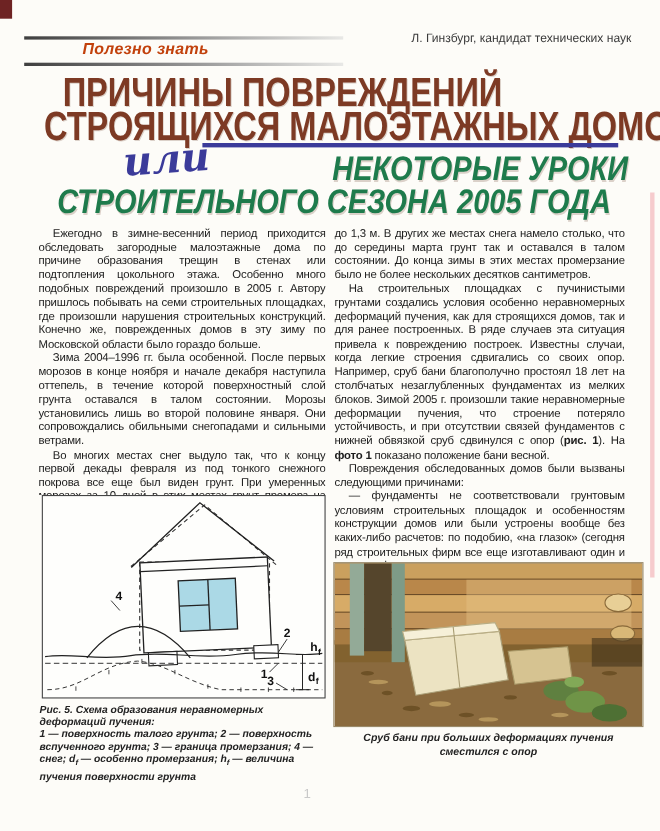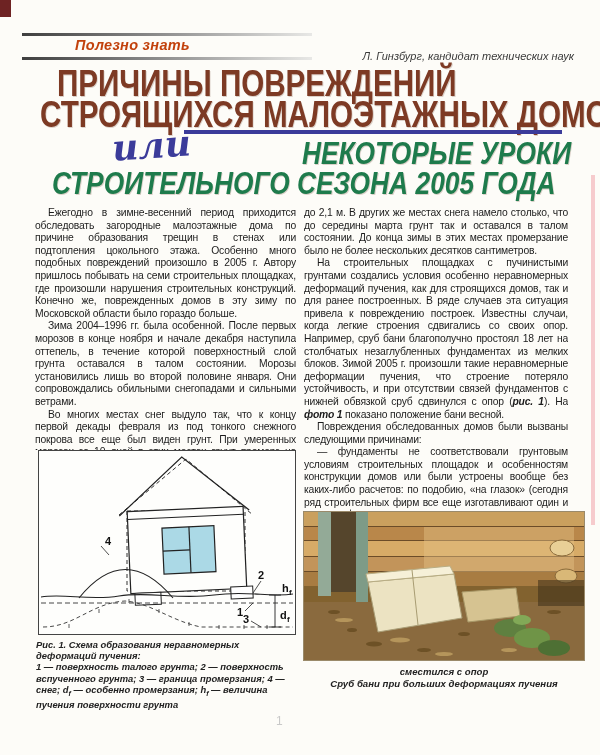--- a/index.html
+++ b/index.html
@@ -12,21 +12,21 @@
   .abs{position:absolute;}
   
   .corner-square{left:0;top:0;width:11px;height:17px;background:#6e2323;}
   .edge-strip{right:5px;top:175px;width:4px;height:350px;background:#f4c2c6;opacity:.85;}
   
   .rule-grad{height:3px;background:linear-gradient(90deg,#3f3f3f 0%,#9a9a9a 55%,#e8e8e6 100%);}
   .section-label{
     left:75px;top:37px;font-size:14.5px;font-weight:bold;font-style:italic;color:#c2410c;
     letter-spacing:.3px;
   }
-  .byline{right:26px;top:50px;font-size:11px;font-style:italic;color:#3a3a3a;text-align:center;}
+  .byline{right:26px;top:29px;font-size:11px;color:#3a3a3a;text-align:center;}
   
   .hl{font-weight:bold;white-space:nowrap;transform-origin:left top;
       text-shadow:1px 1px 0 rgba(120,80,60,.25);}
   .hl-red{color:var(--headline-red);}
   .hl-green{color:var(--headline-green);font-style:italic;}
   .hl1{left:57px;top:63px;font-size:37px;transform:scaleX(.80);}
   .hl2{left:40px;top:94px;font-size:37px;transform:scaleX(.80);}
   .blue-rule{left:184px;top:130px;width:378px;height:4px;background:var(--accent-blue);}
   .connector{
     left:112px;top:124px;font-size:36px;font-weight:bold;font-style:italic;
@@ -34,21 +34,21 @@
   }
   .hl3{left:302px;top:136px;font-size:31px;transform:scaleX(.85);}
   .hl4{left:52px;top:166px;font-size:31px;transform:scaleX(.85);}
   
   .col{font-size:10.35px;line-height:12.6px;text-align:justify;letter-spacing:-0.18px;
        overflow:hidden;}
   .col p{margin:0;}
   .col p.indent{text-indent:13px;}
   .col-left{left:35px;top:207px;width:261px;height:243px;}
   .col-right{left:304px;top:207px;width:264px;height:304px;}
-  .bi{font-weight:bold;font-style:italic;}
+  .bi{font-weight:bold;}
   
   .fig-box{left:38px;top:450px;width:256px;height:183px;background:#fefefc;border:1px solid #444;}
   .fig-caption{left:36px;top:639px;width:262px;font-size:9.4px;line-height:11.2px;
                font-weight:bold;font-style:italic;color:#222;text-align:left;}
   .fig-caption sub{font-size:7px;}
   
   .photo-box{left:304px;top:512px;width:280px;height:148px;outline:1px solid #9a8a6a;}
   .photo-caption{left:304px;top:666px;width:280px;text-align:center;font-size:9.6px;
                  line-height:11.5px;font-weight:bold;font-style:italic;color:#222;}
   
@@ -73,21 +73,21 @@
 <div class="abs hl hl-green hl3">НЕКОТОРЫЕ УРОКИ</div>
 <div class="abs hl hl-green hl4">СТРОИТЕЛЬНОГО СЕЗОНА 2005 ГОДА</div>
 
 <div class="abs col col-left">
   <p class="indent">Ежегодно в зимне-весенний период приходится обследовать загородные малоэтажные дома по причине образования трещин в стенах или подтопления цокольного этажа. Особенно много подобных повреждений произошло в 2005 г. Автору пришлось побывать на семи строительных площадках, где произошли нарушения строительных конструкций. Конечно же, поврежденных домов в эту зиму по Московской области было гораздо больше.</p>
   <p class="indent">Зима 2004–1996 гг. была особенной. После первых морозов в конце ноября и начале декабря наступила оттепель, в течение которой поверхностный слой грунта оставался в талом состоянии. Морозы установились лишь во второй половине января. Они сопровождались обильными снегопадами и сильными ветрами.</p>
   <p class="indent">Во многих местах снег выдуло так, что к концу первой декады февраля из под тонкого снежного покрова все еще был виден грунт. При умеренных морозах за 10 дней в этих местах грунт промерз на глубину 0,6...0,8 м, а к концу зимнего периода —</p>
 </div>
 
 <div class="abs col col-right">
-  <p>до 2,1 м. В других же местах снега намело столько, что до середины марта грунт так и оставался в талом состоянии. До конца зимы в этих местах промерзание было не более нескольких десятков сантиметров.</p>
+  <p>до 1,3 м. В других же местах снега намело столько, что до середины марта грунт так и оставался в талом состоянии. До конца зимы в этих местах промерзание было не более нескольких десятков сантиметров.</p>
   <p class="indent"><span>На строительных площадках с пучинистыми грунтами создались условия особенно неравномерных деформаций пучения, как для строящихся домов, так и для ранее построенных. В ряде случаев эта ситуация привела к повреждению построек. Известны случаи, когда легкие строения сдвигались со своих опор. Например, сруб бани благополучно простоял 18 лет на столбчатых незаглубленных фундаментах из мелких блоков. Зимой 2005 г. произошли такие неравномерные деформации пучения, что строение потеряло устойчивость, и при отсутствии связей фундаментов с нижней обвязкой сруб сдвинулся с опор (</span><span class="bi">рис. 1</span><span>). На </span><span class="bi">фото 1</span><span> показано положение бани весной.</span></p>
   <p class="indent">Повреждения обследованных домов были вызваны следующими причинами:</p>
   <p class="indent">— фундаменты не соответствовали грунтовым условиям строительных площадок и особенностям конструкции домов или были устроены вообще без каких-либо расчетов: по подобию, «на глазок» (сегодня ряд строительных фирм все еще изготавливают один и тот же фундамент под разные дома в различных грунтовых условиях);</p>
 
 </div>
 
 <div class="abs fig-box">
   <svg width="256" height="183" viewBox="0 0 256 183">
 
     <g stroke="#333" fill="none" stroke-width="1" stroke-dasharray="4 3">
@@ -142,21 +142,21 @@
       <text x="204" y="172">3</text>
       <text x="243" y="141">h</text>
       <text x="250" y="144" font-size="8">f</text>
       <text x="241" y="168">d</text>
       <text x="248" y="171" font-size="8">f</text>
     </g>
   </svg>
 </div>
 
 <div class="abs fig-caption">
-  <div>Рис. 1. Схема образования неравномерных деформаций пучения:</div>
+  <div>Рис. 5. Схема образования неравномерных деформаций пучения:</div>
   <div><span>1 — поверхность талого грунта; 2 — поверхность вспученного грунта; 3 — граница промерзания; 4 — снег; </span><span>d</span><sub>f</sub><span> — особенно промерзания; </span><span>h</span><sub>f</sub><span> — величина пучения поверхности грунта</span></div>
 </div>
 
 <div class="abs photo-box">
   <svg width="280" height="148" viewBox="0 0 280 148">
 
     <rect x="0" y="70" width="280" height="78" fill="#8a6a3e"></rect>
     <rect x="0" y="70" width="280" height="20" fill="#79591f" opacity=".5"></rect>
 
     <rect x="0" y="0" width="280" height="74" fill="#6b4c28"></rect>
@@ -199,17 +199,17 @@
     <g>
       <ellipse cx="206" cy="116" rx="16" ry="9" fill="#5f8040"></ellipse>
       <ellipse cx="228" cy="126" rx="18" ry="10" fill="#6f9447"></ellipse>
       <ellipse cx="250" cy="136" rx="16" ry="8" fill="#4e7034"></ellipse>
       <ellipse cx="218" cy="108" rx="9" ry="5" fill="#82a957"></ellipse>
     </g>
   </svg>
 </div>
 
 <div class="abs photo-caption">
+  <div>Сруб бани при больших деформациях пучения</div>
   <div>сместился с опор</div>
-  <div>Сруб бани при больших деформациях пучения</div>
 </div>
 
 <div class="abs page-number">1</div>
 
 </body></html>

